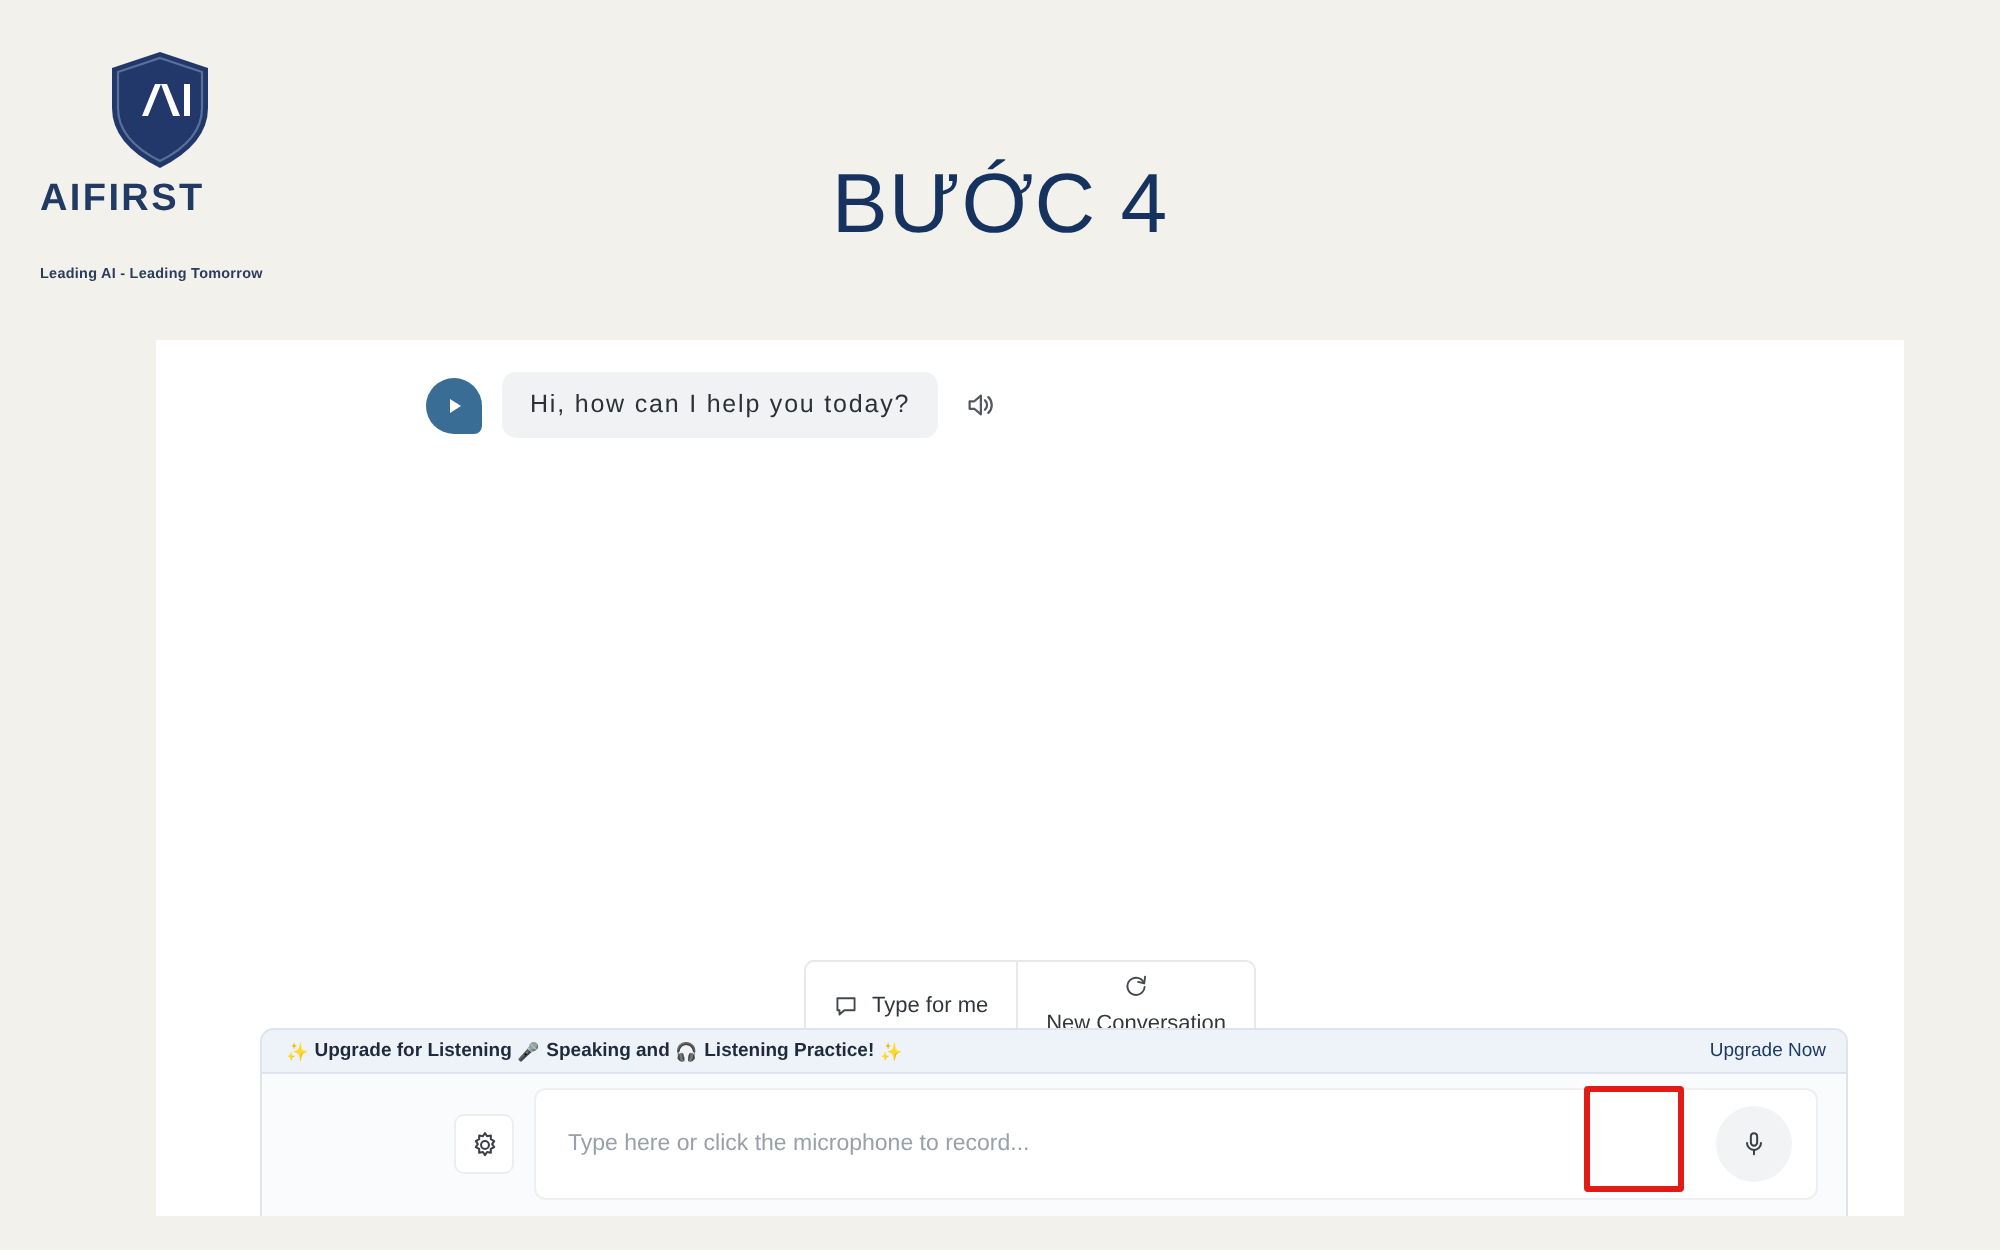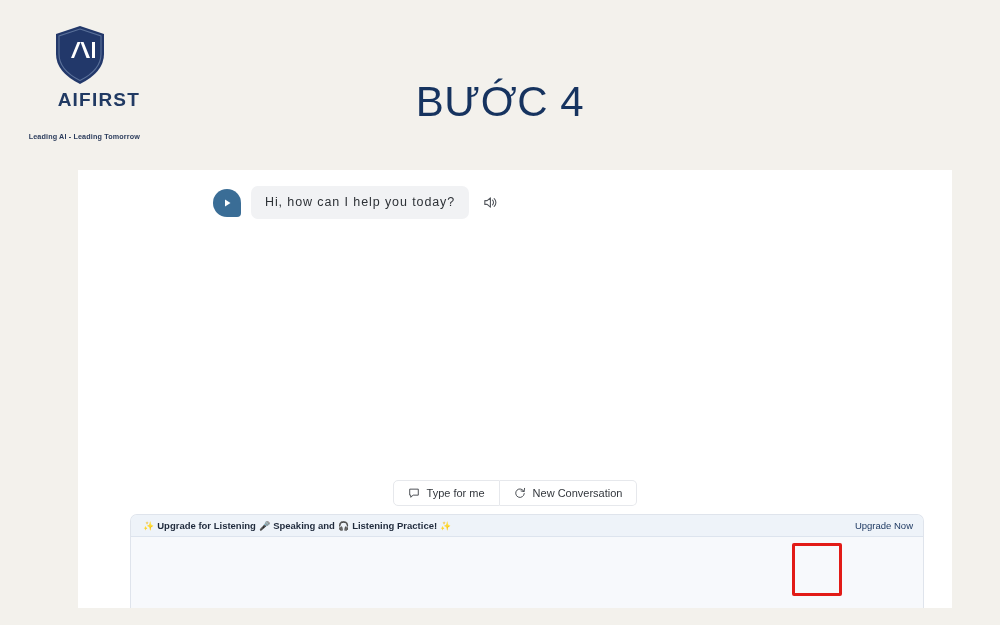--- a/index.html
+++ b/index.html
@@ -15,21 +15,21 @@
     font-family: "Liberation Sans", sans-serif;
     position: relative;
   }
 
   
   .brand {
     position: absolute;
     left: 20px;
     top: 24px;
     width: 120px;
-    text-align: right;
+    text-align: left;
   }
   .brand-shield {
     width: 56px;
     height: 62px;
     margin: 0 auto;
     display: block;
   }
   .brand-word {
     margin-top: 3px;
     font-size: 19px;
@@ -133,21 +133,21 @@
     gap: 7px;
     padding: 6px 14px;
     font-size: 11px;
     color: #33373d;
     background: #fff;
     border: 1px solid #e6e8ec;
     cursor: pointer;
     white-space: nowrap;
   }
   .action-btn:first-child { border-radius: 5px 0 0 5px; }
-  .action-btn:last-child { border-radius: 0 5px 5px 0; border-left: none; }
+  .action-btn:last-child { border-radius: 0 5px 5px 0; border-left: none; flex-direction: column; }
   .action-btn svg { display: block; flex: none; }
 
   
   .composer {
     position: absolute;
     left: 52px;
     top: 344px;
     width: 794px;
     height: 94px;
     background: #f7f9fc;
@@ -314,17 +314,35 @@
         <span>Upgrade for Listening</span>
         <span class="emo">🎤</span>
         <span>Speaking and</span>
         <span class="emo">🎧</span>
         <span>Listening Practice!</span>
         <span class="emo">✨</span>
       </div>
       <div class="promo-link">Upgrade Now</div>
     </div>
 
+    <div class="input-row">
+      <div class="settings-btn">
+        <svg width="15" height="15" viewBox="0 0 16 16" fill="none" stroke="#3c4046" stroke-width="1.1">
+          <circle cx="8" cy="8" r="2.1"></circle>
+          <path d="M8 1.6 L9.1 3.3 L11.1 2.9 L11.1 4.9 L12.9 5.9 L11.8 7.5 L12.9 9.1 L11.1 10.1 L11.1 12.1 L9.1 11.7 L8 13.4 L6.9 11.7 L4.9 12.1 L4.9 10.1 L3.1 9.1 L4.2 7.5 L3.1 5.9 L4.9 4.9 L4.9 2.9 L6.9 3.3 Z" stroke-linejoin="round"></path>
+        </svg>
+      </div>
+      <div class="text-field">
+        <input type="text" placeholder="Type here or click the microphone to record..." style="">
+        <div class="mic-btn">
+          <svg width="14" height="14" viewBox="0 0 16 16" fill="none" stroke="#3c4046" stroke-width="1.15" stroke-linecap="round">
+            <rect x="6.2" y="1.8" width="3.6" height="7.2" rx="1.8"></rect>
+            <path d="M4 7.4 A4 4 0 0 0 12 7.4"></path>
+            <path d="M8 11.4 L8 13.8"></path>
+          </svg>
+        </div>
+      </div>
+    </div>
 
   </div>
 </div>
 
 <div class="highlight-box"></div>
 
 </body></html>

